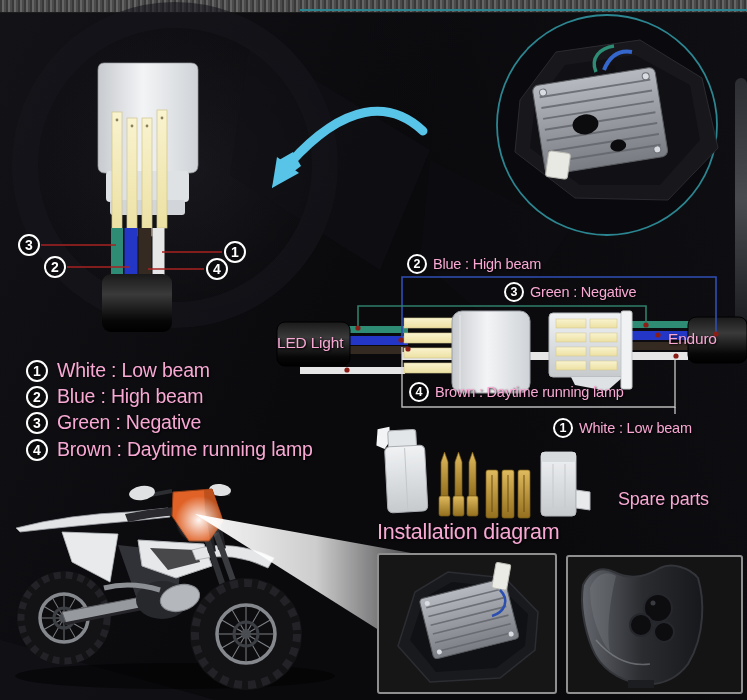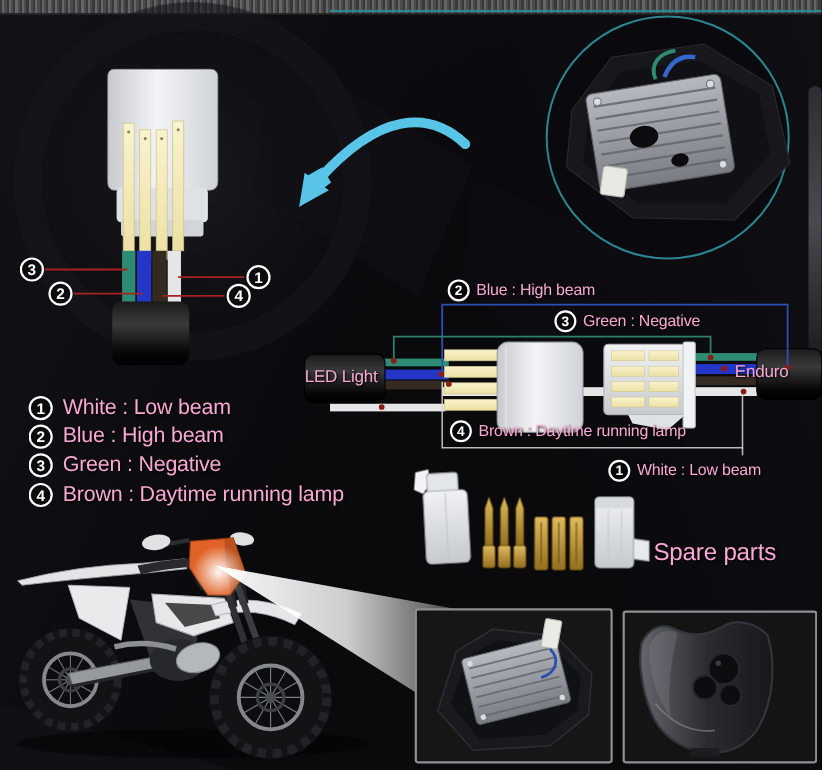--- a/index.html
+++ b/index.html
@@ -371,15 +371,16 @@
   <span class="cnum" style="left:504px;top:282px;">3</span>
   <span class="lbl callout-text" style="left:530px;top:284px;">Green : Negative</span>
   <span class="cnum" style="left:409px;top:382px;">4</span>
   <span class="lbl callout-text" style="left:435px;top:384px;">Brown : Daytime running lamp</span>
   <span class="cnum" style="left:553px;top:418px;">1</span>
   <span class="lbl callout-text" style="left:579px;top:420px;">White : Low beam</span>
 
   <div class="lbl cable-lbl" style="left:277px;top:334px;width:73px;">LED Light</div>
   <div class="lbl cable-lbl" style="left:668px;top:330px;width:56px;">Enduro</div>
 
-  <div class="lbl" style="left:594px;top:489px;font-size:22px;">Spare parts</div>
+  <div class="lbl" style="left:618px;top:489px;font-size:18px;">Spare parts</div>
+  <div class="lbl" style="left:377px;top:520px;font-size:21.5px;">Installation diagram</div>
 
 </div>
 
 </body></html>

